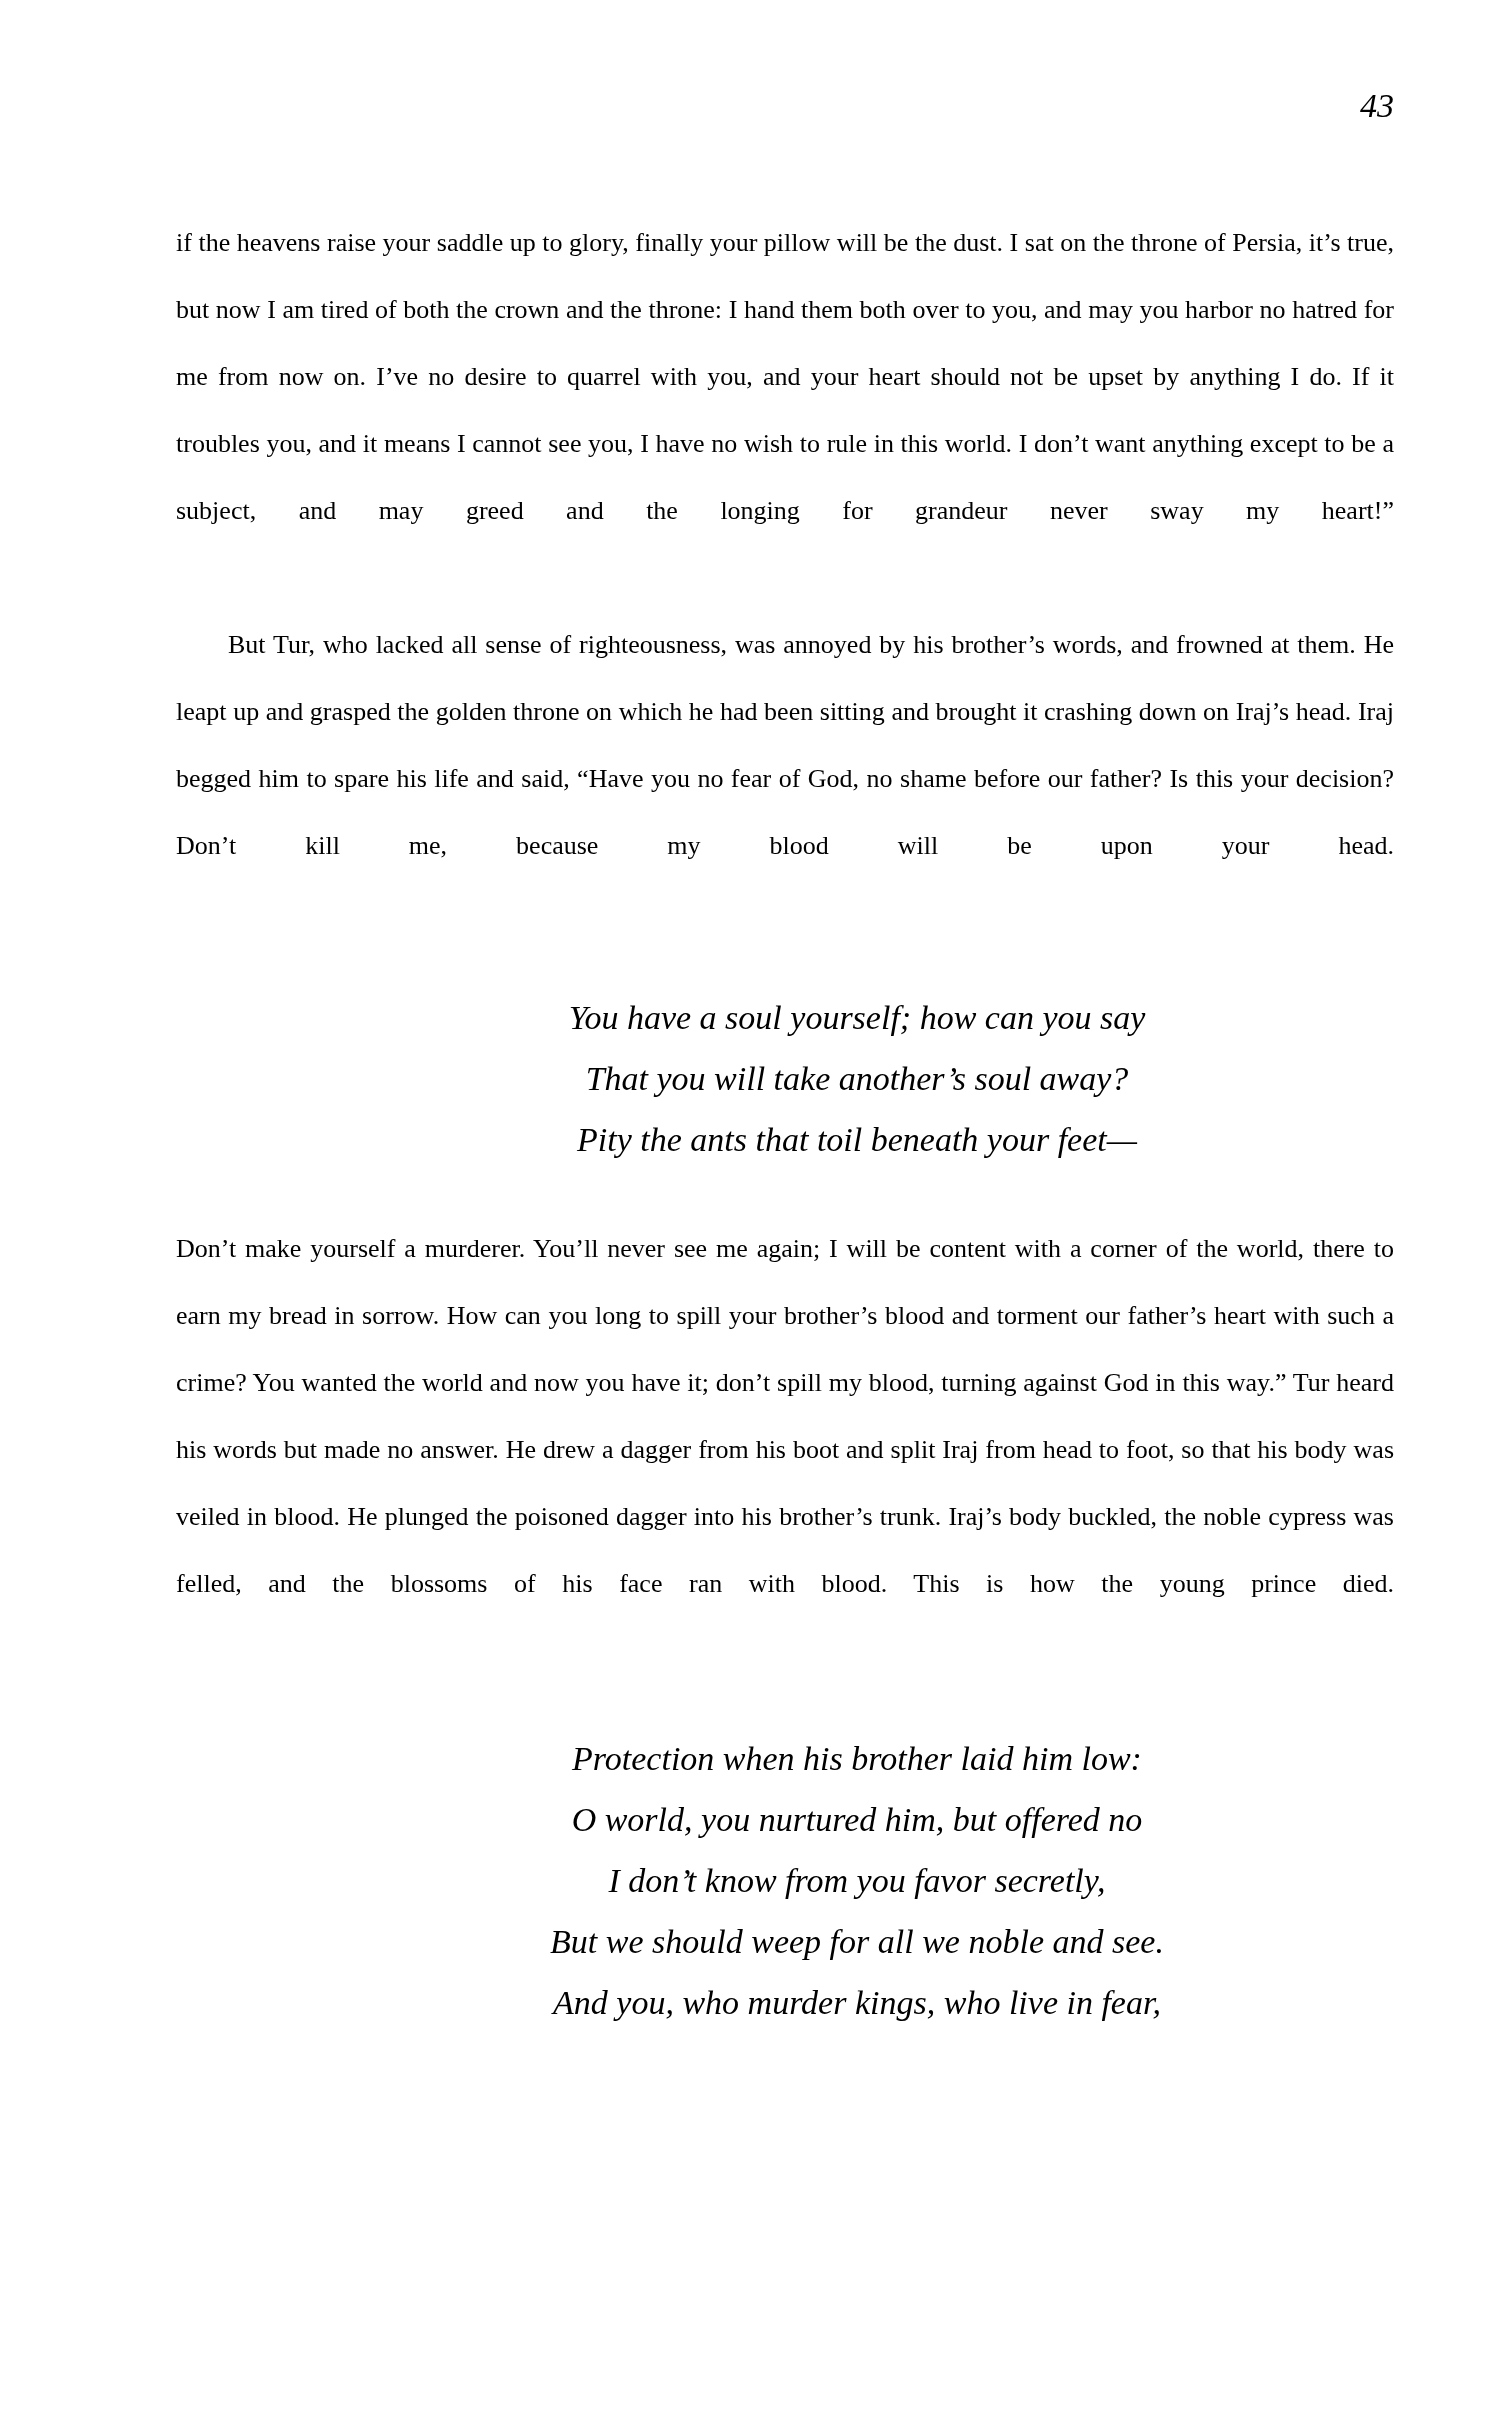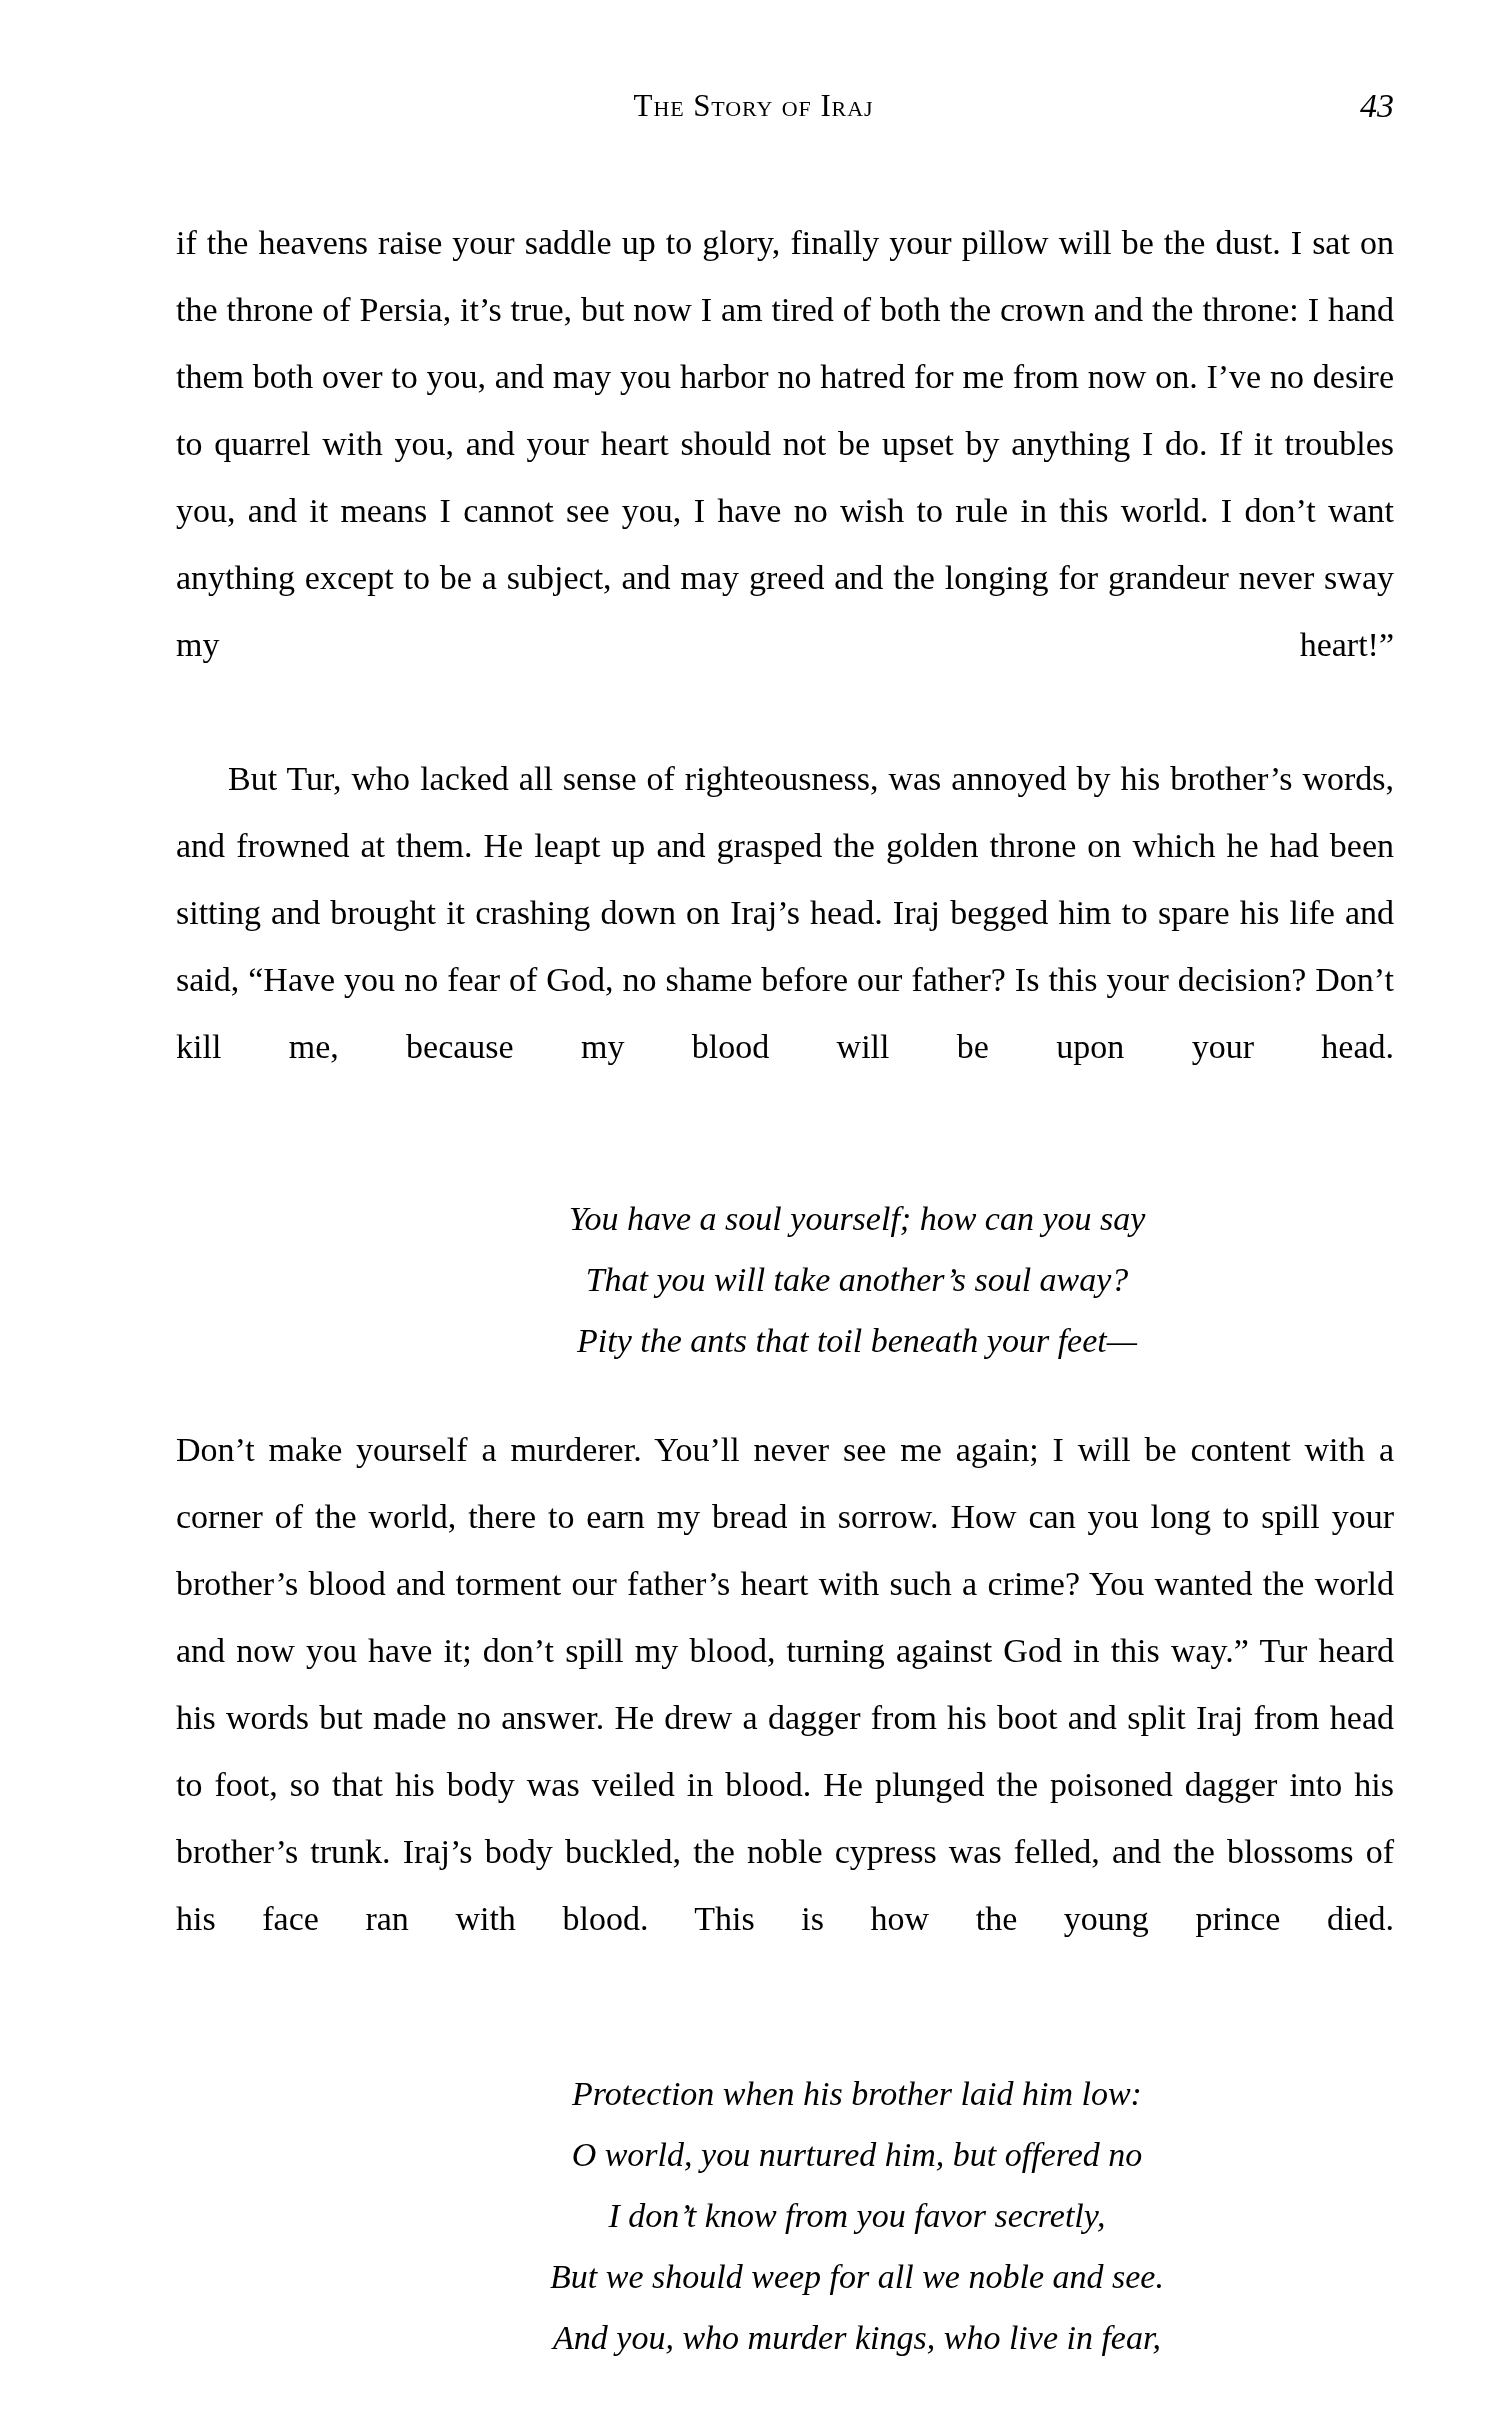--- a/index.html
+++ b/index.html
@@ -55,21 +55,21 @@
   
   .text-column {
     position: absolute;
     left: 176px;
     top: 209px;
     width: 1218px;
   }
 
   p.body-para {
     margin: 0;
-    font-size: 34px;
+    font-size: 26px;
     line-height: 67px;
     text-align: justify;
     text-justify: inter-word;
     -webkit-hyphens: none;
     hyphens: none;
   }
   p.body-para.indent {
     text-indent: 52px;
   }
   p.body-para.no-indent {
@@ -99,21 +99,20 @@
   .space-before-verse { height: 41px; }
   .space-after-verse  { height: 45px; }
   .space-before-verse2 { height: 44px; }
 </style>
 </head>
 <body>
 
 <div class="page">
 
   <div class="running-head">
-    <div class="head-title">The Story of Iraj</div>
     <div class="head-folio">43</div>
   </div>
 
   <div class="text-column">
 
     <p class="body-para no-indent">if the heavens raise your saddle up to glory, finally your pillow will be the dust. I sat on the throne of Persia, it’s true, but now I am tired of both the crown and the throne: I hand them both over to you, and may you harbor no hatred for me from now on. I’ve no desire to quarrel with you, and your heart should not be upset by anything I do. If it troubles you, and it means I cannot see you, I have no wish to rule in this world. I don’t want anything except to be a subject, and may greed and the longing for grandeur never sway my heart!”</p>
 
     <p class="body-para indent">But Tur, who lacked all sense of righteousness, was annoyed by his brother’s words, and frowned at them. He leapt up and grasped the golden throne on which he had been sitting and brought it crashing down on Iraj’s head. Iraj begged him to spare his life and said, “Have you no fear of God, no shame before our father? Is this your decision? Don’t kill me, because my blood will be upon your head.</p>
 
     <div class="space-before-verse"></div>

